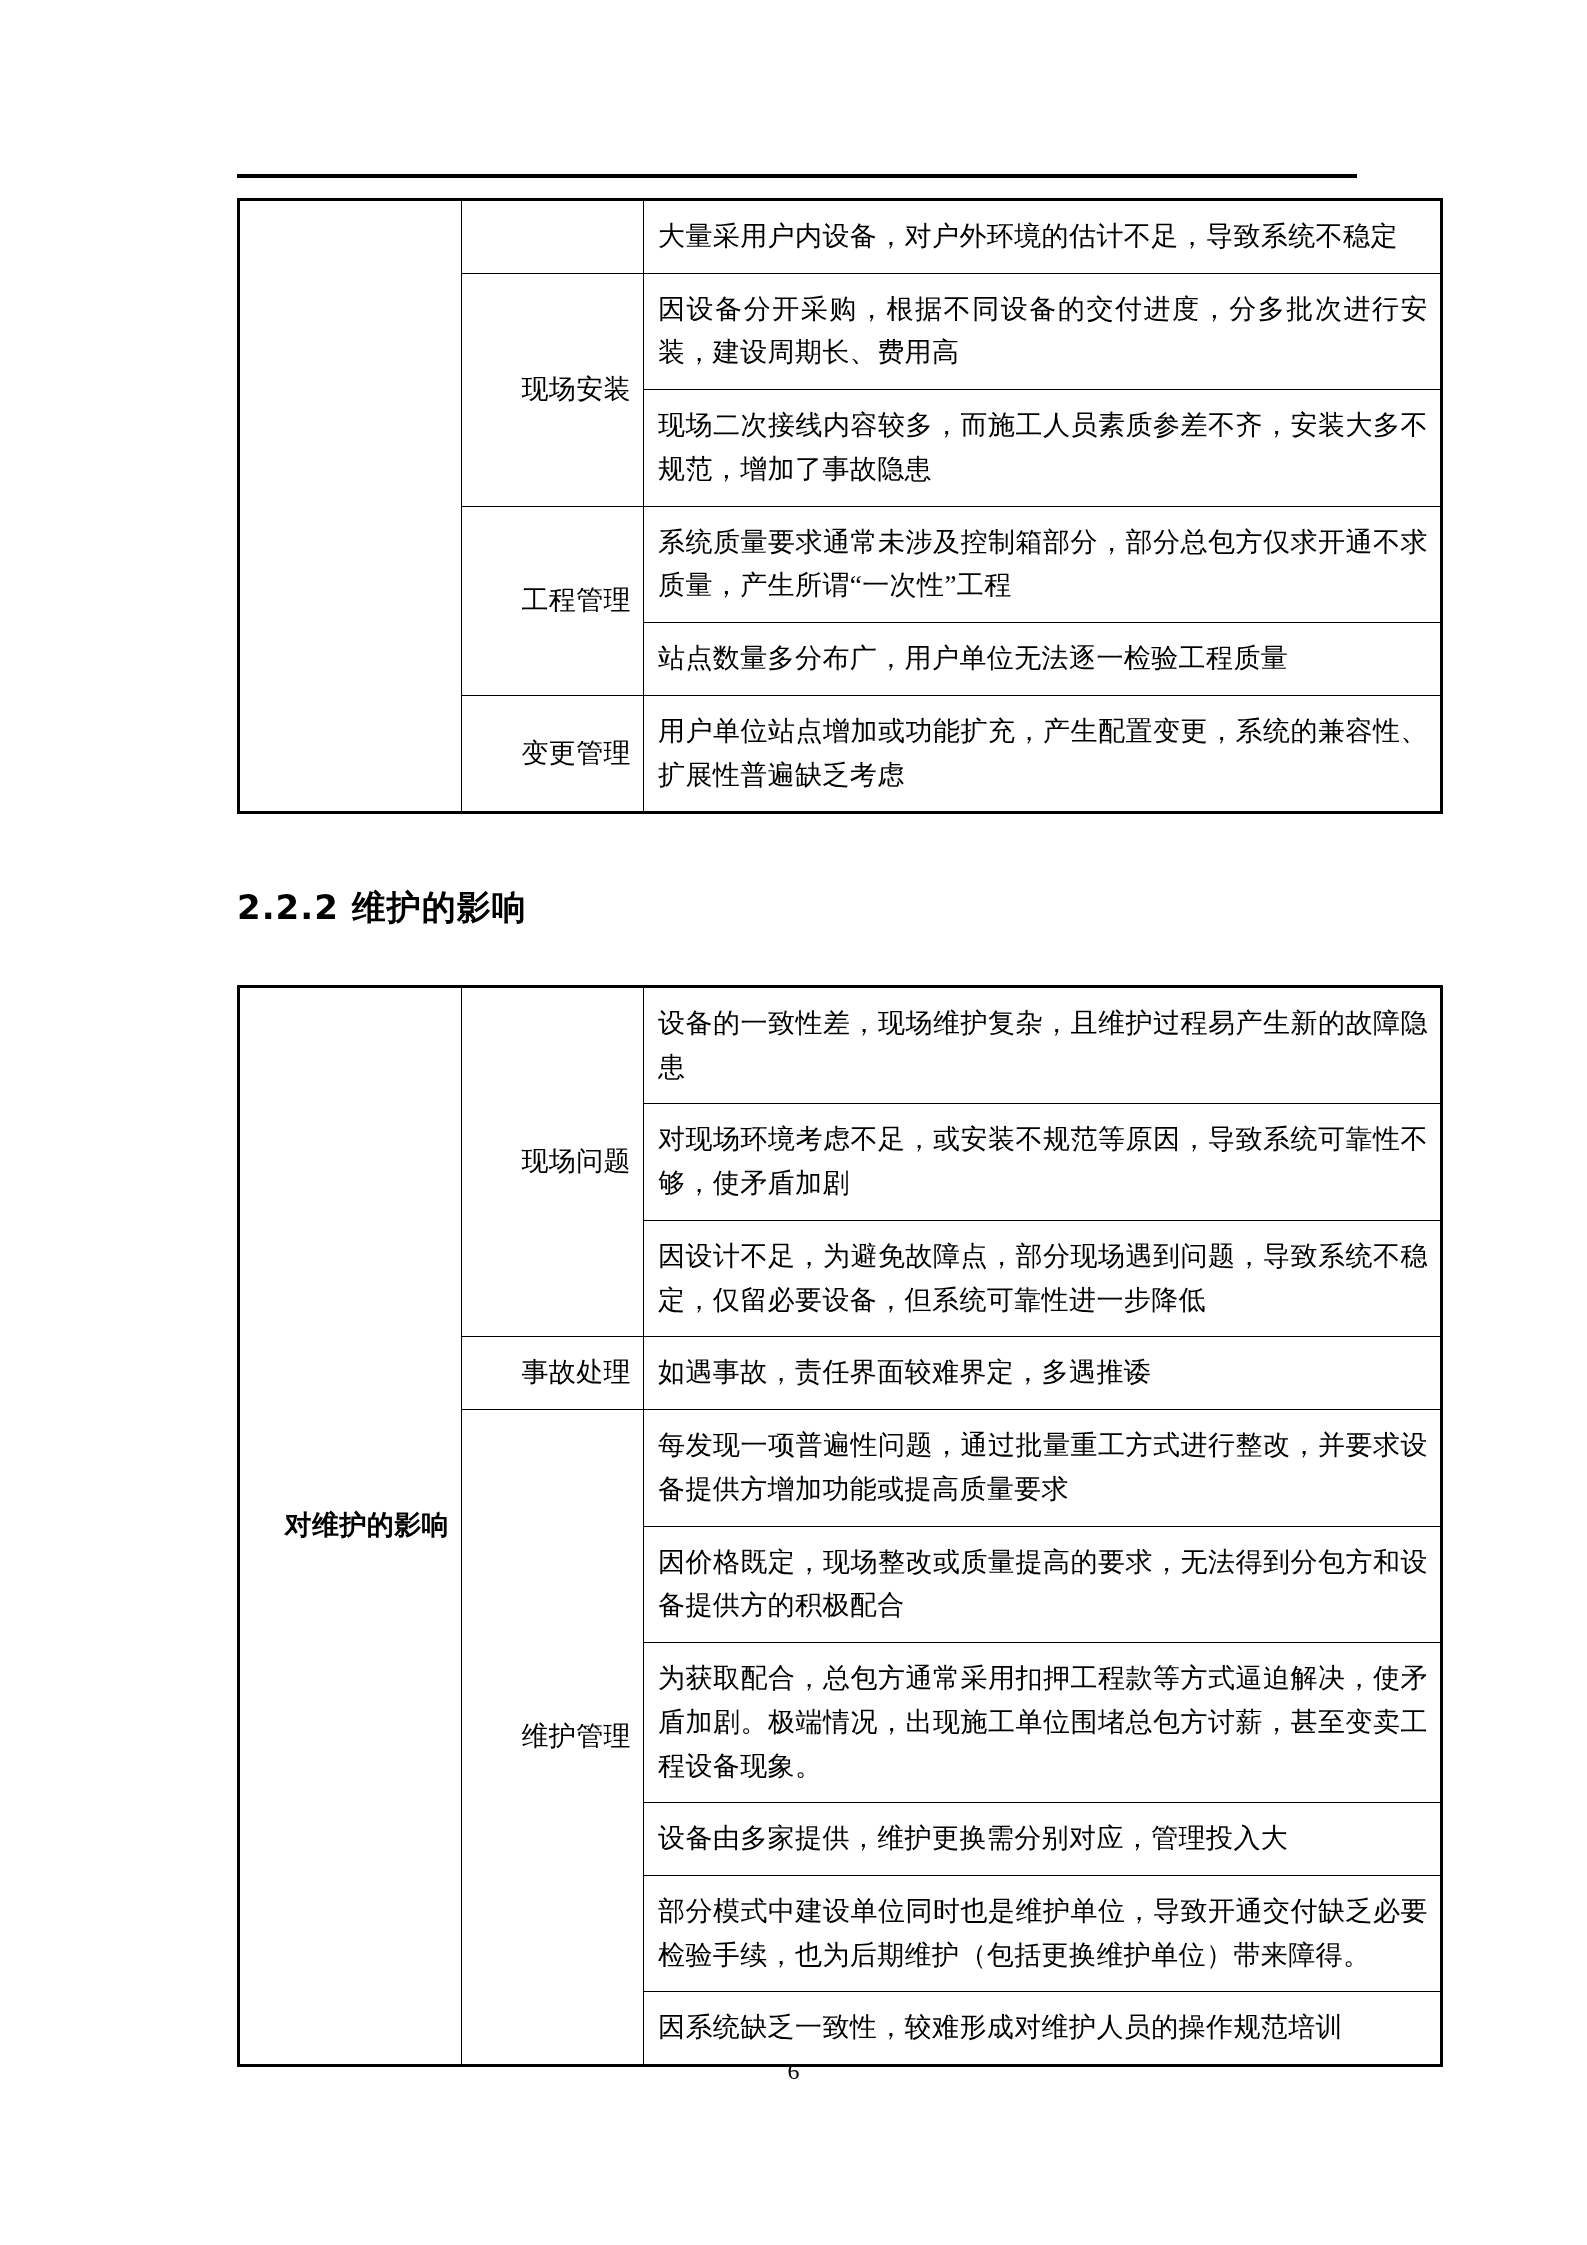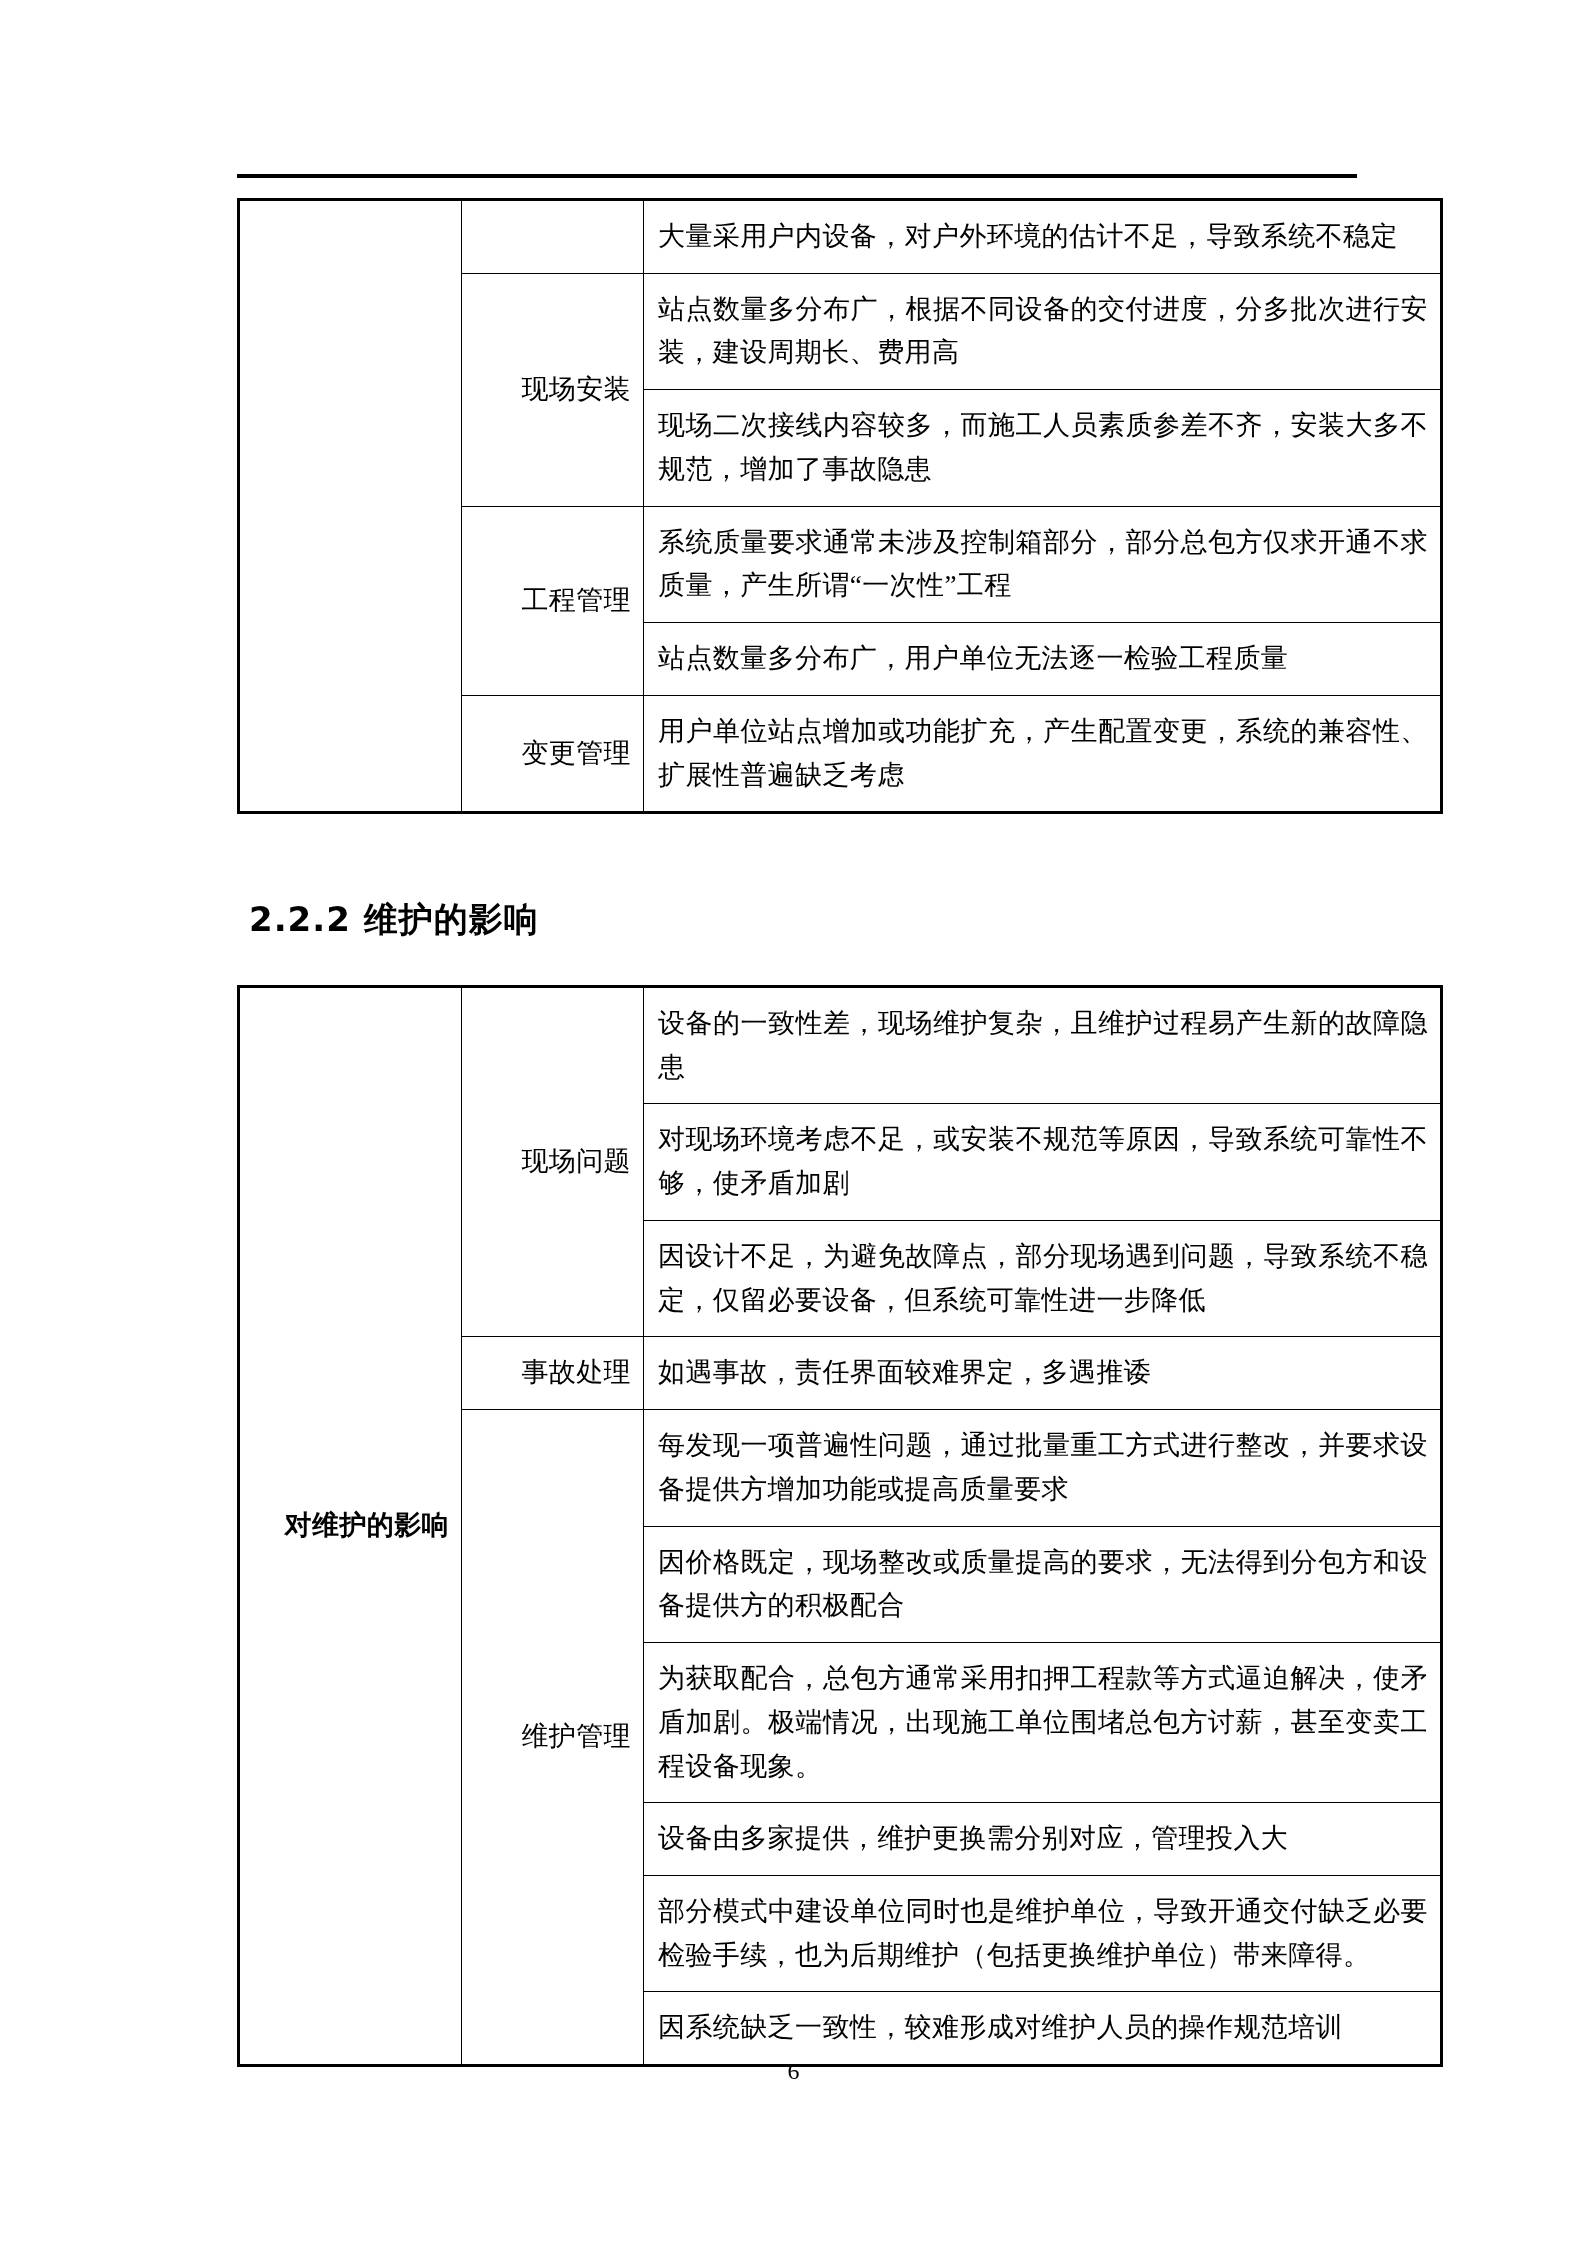--- a/index.html
+++ b/index.html
@@ -66,21 +66,21 @@
   }
   td.body-cell {
     text-align: justify;
     text-justify: inter-ideograph;
   }
 
   h3.section-heading {
     font-family: "DejaVu Sans", "Liberation Sans", sans-serif;
     font-size: 34px;
     font-weight: bold;
-    margin: 12px;
+    margin: 0;
     padding: 0;
     letter-spacing: 1px;
   }
   .heading-wrap {
     position: absolute;
     left: 237px;
     top: 885px;
     width: 1120px;
   }
   .table2-wrap {
@@ -109,21 +109,21 @@
   <div class="content">
     <table class="doc-table">
       <tbody>
         <tr>
           <td class="col-a cat-cell" rowspan="6"></td>
           <td class="col-b sub-cell"></td>
           <td class="col-c body-cell">大量采用户内设备，对户外环境的估计不足，导致系统不稳定</td>
         </tr>
         <tr>
           <td class="col-b sub-cell" rowspan="2">现场安装</td>
-          <td class="col-c body-cell">站点数量多分布广，根据不同设备的交付进度，分多批次进行安装，建设周期长、费用高</td>
+          <td class="col-c body-cell">因设备分开采购，根据不同设备的交付进度，分多批次进行安装，建设周期长、费用高</td>
         </tr>
         <tr>
           <td class="col-c body-cell">现场二次接线内容较多，而施工人员素质参差不齐，安装大多不规范，增加了事故隐患</td>
         </tr>
         <tr>
           <td class="col-b sub-cell" rowspan="2">工程管理</td>
           <td class="col-c body-cell">系统质量要求通常未涉及控制箱部分，部分总包方仅求开通不求质量，产生所谓“一次性”工程</td>
         </tr>
         <tr>
           <td class="col-c body-cell">站点数量多分布广，用户单位无法逐一检验工程质量</td>

